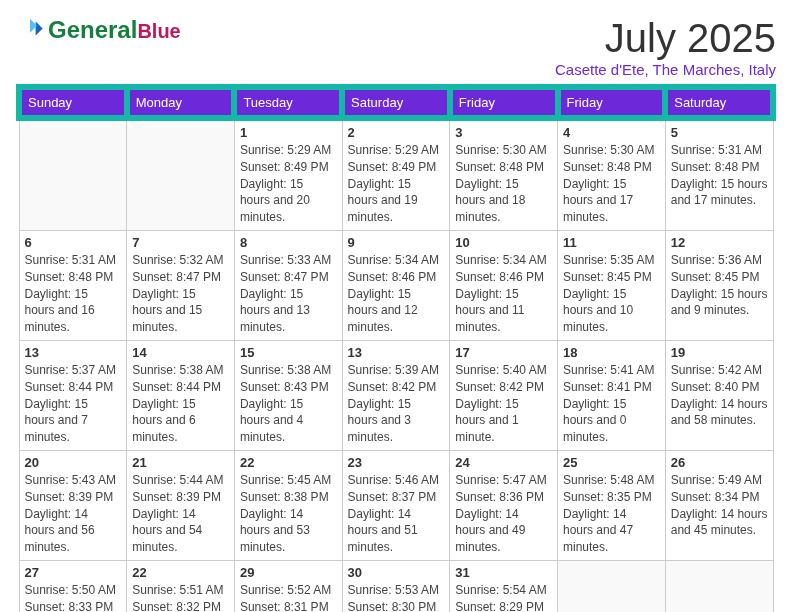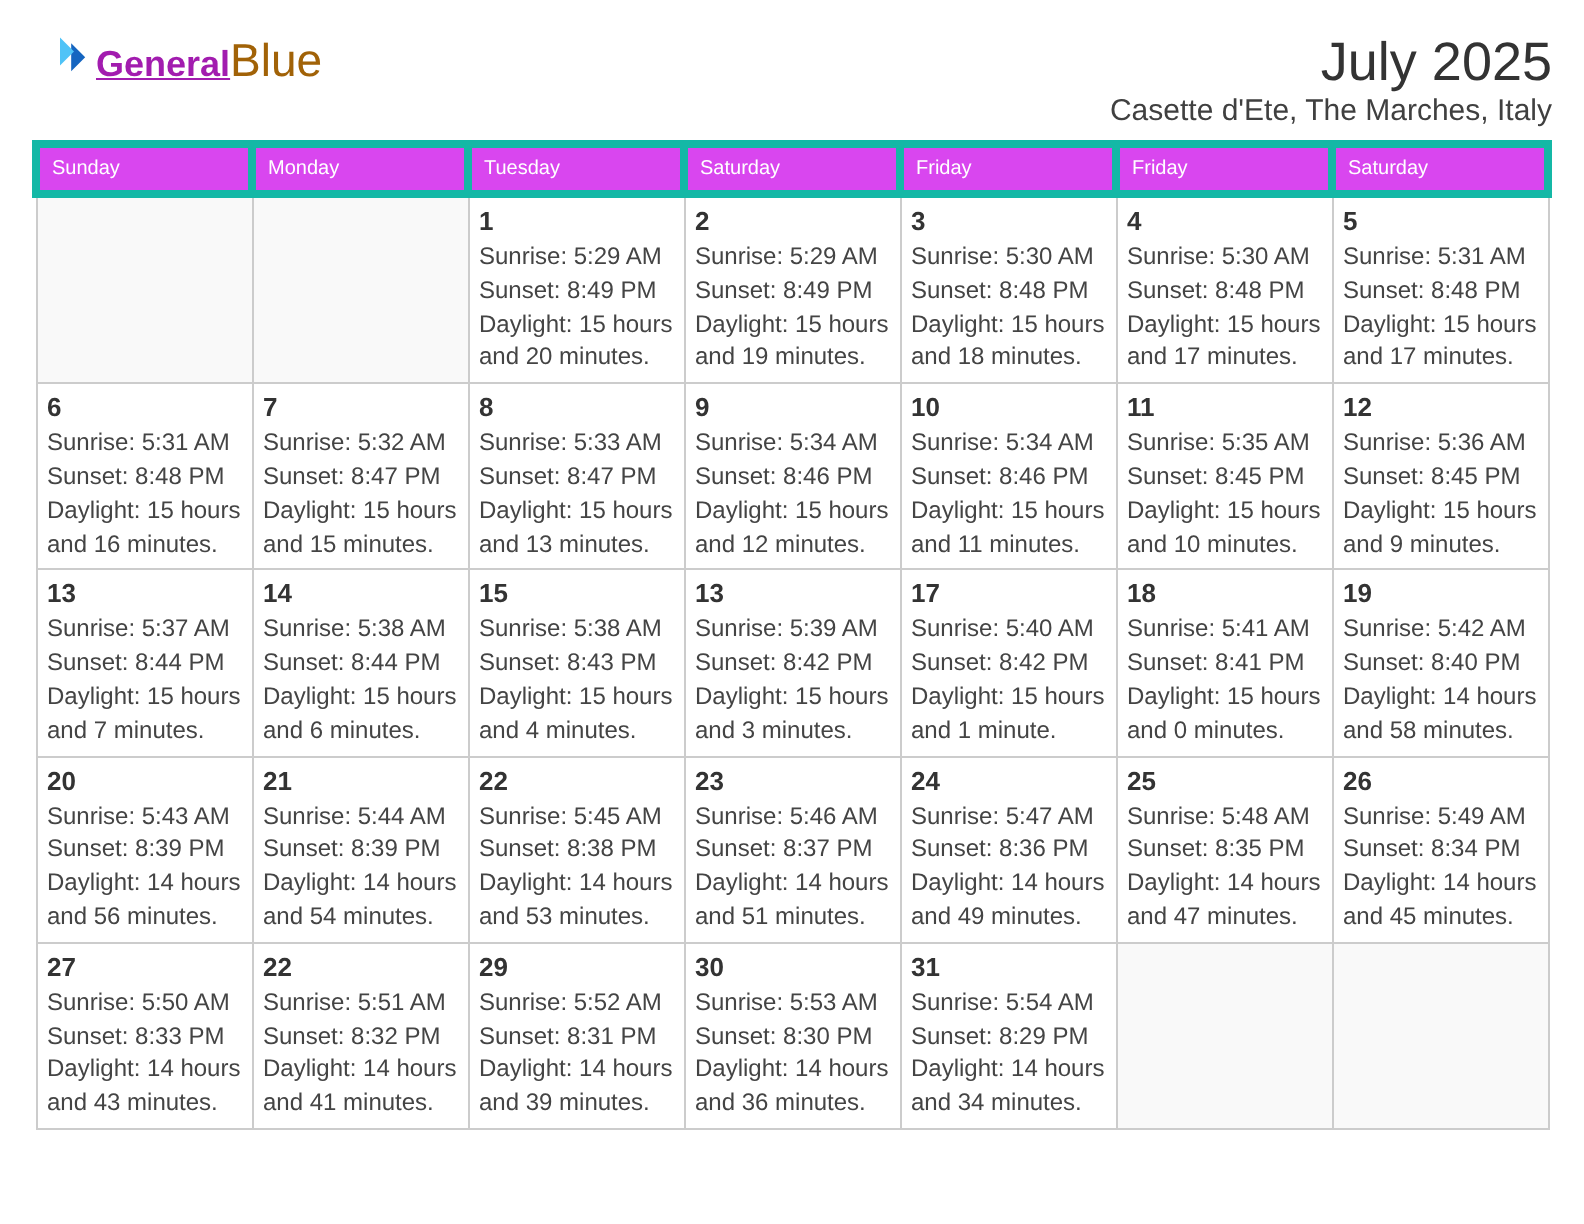--- a/index.html
+++ b/index.html
@@ -22,40 +22,40 @@
       gap: 4px;
     }
     .logo-icon {
       width: 28px;
       height: 28px;
     }
     .title-block {
       text-align: right;
     }
     .month-title {
-      font-size: 27px;
+      font-size: 40px;
       color: #333;
       font-weight: 300;
     }
     .location-title {
       font-size: 15px;
-      color: #404040;
+      color: #6d28d9;
     }
     table {
       width: 100%;
       border-collapse: collapse;
     }
     th {
-      background-color: #d946ef;
+      background-color: #6d28d9;
       color: #fff;
       text-align: left;
       padding: 5px 6px;
-      font-size: 10px;
+      font-size: 13px;
       font-weight: normal;
-      border: 4px solid #14b8a6;
+      border: 6px solid #14b8a6;
     }
     td {
       border: 1px solid #ccc;
       vertical-align: top;
       padding: 4px 5px;
       width: calc(100% / 7);
       height: 86px;
       font-size: 10.5px;
       color: #333;
       background: #fff;
@@ -78,21 +78,21 @@
 </head>
 <body>
 
 <div class="header">
   <div class="logo">
     <svg class="logo-icon" viewBox="0 0 40 40">
       <polygon points="28,8 38,18 28,28" fill="#1565c0"></polygon>
       <polygon points="20,4 30,14 20,24" fill="#4fc3f7"></polygon>
     </svg>
     <div>
-      <span style="font-size:18px;font-weight:bold;color:#a21caf;text-decoration:underline;">General</span><span style="font-size:23px;font-weight:normal;color:#a16207;">Blue</span>
+      <span style="font-size:24px;font-weight:bold;color:#15803d;">General</span><span style="font-size:20px;font-weight:bold;color:#be185d;">Blue</span>
     </div>
   </div>
   <div class="title-block">
     <div class="month-title">July 2025</div>
     <div class="location-title">Casette d'Ete, The Marches, Italy</div>
   </div>
 </div>
 
 <table>
   <thead>

